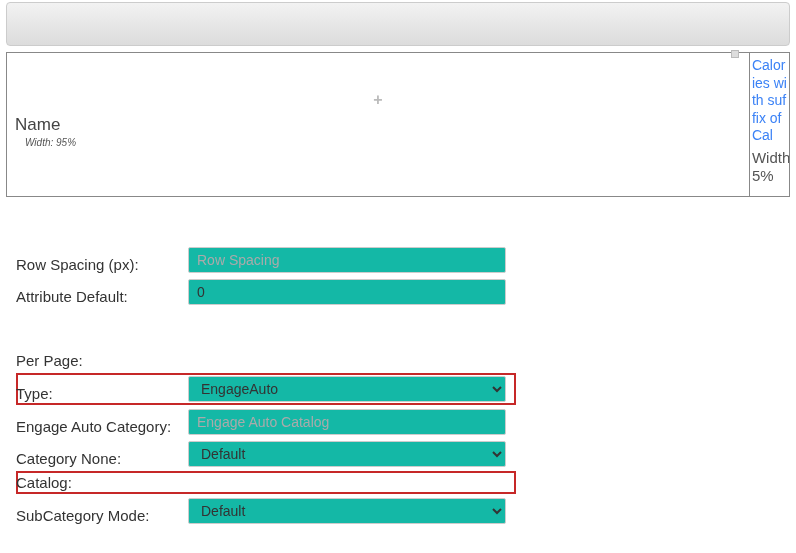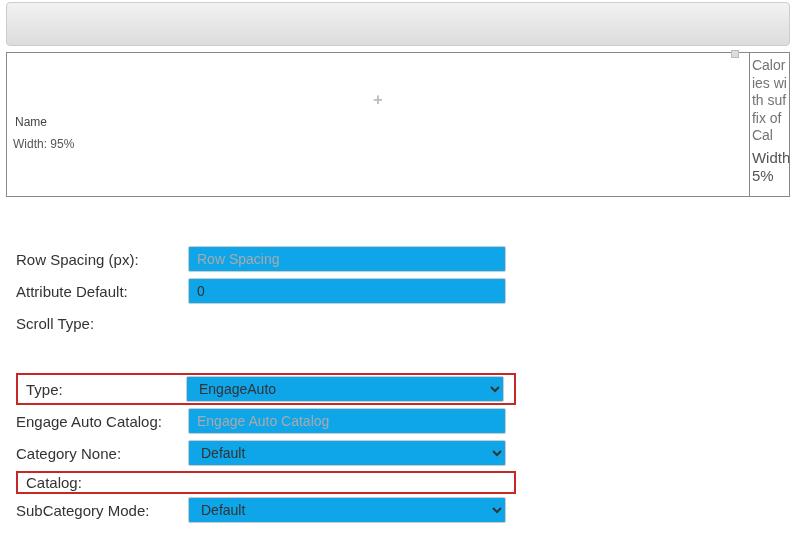--- a/index.html
+++ b/index.html
@@ -46,33 +46,34 @@
     left: 50%;
     transform: translateX(-50%);
     color: #bbb;
     font-size: 16px;
     font-weight: bold;
   }
   .col-title {
     position: absolute;
     left: 8px;
     top: 62px;
-    font-size: 12px;
+    font-size: 17px;
     color: #444;
   }
   .col-width {
     position: absolute;
-    left: 6px;
+    left: 18px;
     top: 84px;
-    font-size: 12px;
+    font-size: 10px;
     color: #555;
+    font-style: italic;
   }
   .col2-text {
     font-size: 14px;
-    color: #737373;
+    color: #3b82f6;
     word-break: break-all;
   }
   .col2-width {
     font-size: 15px;
     color: #555;
     margin-top: 4px;
     line-height: 1.2;
   }
   .handle {
     position: absolute;
@@ -83,50 +84,50 @@
     background: #ddd;
     border: 1px solid #bbb;
   }
 
   .form {
     margin: 48px 0 0 16px;
     width: 500px;
   }
   .row {
     display: flex;
-    align-items: center;
+    align-items: flex-end;
     margin-bottom: 4px;
     height: 28px;
   }
   .row label {
     width: 172px;
     font-size: 15px;
     color: #333;
   }
   .row .control {
     flex: 1;
   }
   input[type="text"], select {
     width: 318px;
     height: 26px;
     padding: 3px 8px;
     font-size: 14px;
     border: 1px solid #ccc;
     border-radius: 2px;
-    background: #0ea5e9;
+    background: #14b8a6;
     color: #333;
     font-family: inherit;
   }
   input::placeholder { color: #aaa; }
   select {
     appearance: auto;
   }
   .hl {
     border: 2px solid #c62828;
-    padding: 1px 10px;
+    padding: 1px 0;
     margin: 2px 0;
     height: auto;
   }
   .hl label { margin-left: -2px; }
 </style>
 </head>
 <body>
 
 <div class="topbar"></div>
 
@@ -156,38 +157,38 @@
   </div>
 
   <div class="row">
     <label>Attribute Default:</label>
     <div class="control">
       <input type="text" value="0" style="">
     </div>
   </div>
 
   <div class="row">
-    <label>Scroll Type:</label>
-  </div>
-
-  <div class="row">
+  </div>
+
+  <div class="row">
+    <label>Per Page:</label>
   </div>
 
 
   <div class="row hl">
     <label>Type:</label>
     <div class="control">
       <select>
         <option>EngageAuto</option>
       </select>
     </div>
   </div>
 
   <div class="row">
-    <label>Engage Auto Catalog:</label>
+    <label>Engage Auto Category:</label>
     <div class="control">
       <input type="text" placeholder="Engage Auto Catalog" style="">
     </div>
   </div>
 
   <div class="row">
     <label>Category None:</label>
     <div class="control">
       <select>
         <option>Default</option>

